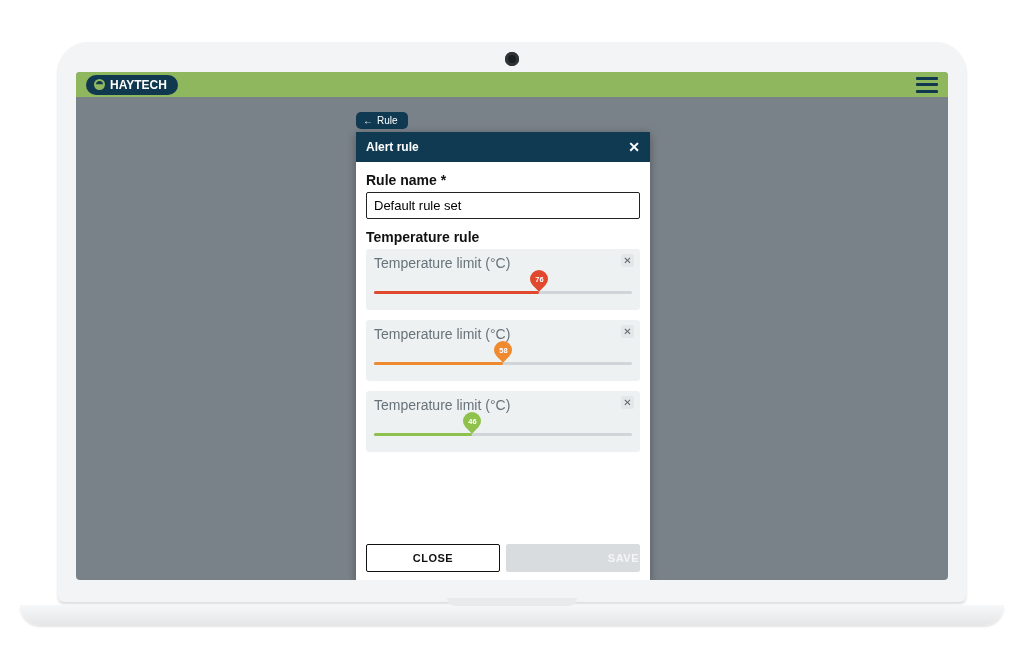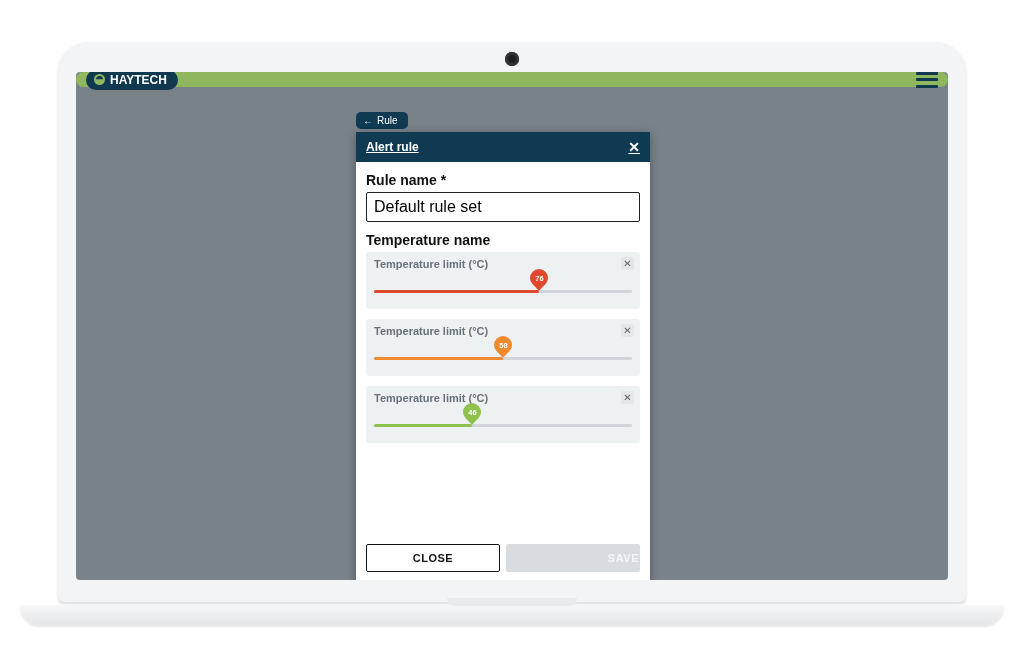--- a/index.html
+++ b/index.html
@@ -17,24 +17,23 @@
   .camera {
     position: absolute; left: 50%; top: 10px; transform: translateX(-50%);
     width: 14px; height: 14px; background:#1b1f22; border-radius:50%;
     box-shadow: inset 0 0 0 3px #2e3438;
   }
   .screen {
     position:absolute; left:18px; right:18px; top:30px; bottom:22px;
     background:#7a8289; border-radius:4px; overflow:hidden;
   }
   .header-bar{
-    position:absolute; left:0; right:0; top:0; height:15px;
+    position:absolute; left:0; right:0; top:0; height:25px;
     background:#8fb85e; display:flex; align-items:center; justify-content:space-between;
     padding:0 10px;
-    border-radius:13px;
   }
   .brand-pill{
     background:#10384f; color:#fff; font-weight:700; font-size:12px;
     padding:3px 11px 3px 8px; border-radius:12px; display:flex; align-items:center; gap:5px;
   }
   .brand-icon{ width:11px; height:11px; border-radius:50%; background:#8fb85e; position:relative; }
   .brand-icon::after{ content:""; position:absolute; inset:2px; border-radius:50%; background:#10384f; clip-path: polygon(0 0, 100% 0, 100% 45%, 0 45%);}
   .hamburger{ width:22px; height:16px; display:flex; flex-direction:column; justify-content:space-between; cursor:pointer;}
   .hamburger span{ display:block; height:3px; background:#10384f; border-radius:1px;}
   .back-pill{
@@ -43,33 +42,32 @@
   }
   .modal-shadow{
     position:absolute; left:280px; top:60px; width:294px; height:450px;
     background:#ffffff; border-radius:2px; box-shadow:0 2px 10px rgba(0,0,0,.35);
     display:flex; flex-direction:column;
   }
   .modal-title{
     background:#0f3a52; color:#fff; font-size:12px; font-weight:600;
     display:flex; align-items:center; justify-content:space-between;
     padding:7px 10px;
-    text-decoration:underline;
   }
   .modal-title .x{ font-size:14px; cursor:pointer; }
   .modal-body{ flex:1; padding:8px 10px 0 10px; overflow:hidden; }
   .lbl{ font-size:14px; font-weight:700; color:#111; margin:2px 0 4px 0; }
   .rule-input{
-    width:100%; border:1px solid #222; font-size:16px; padding:5px 7px;
+    width:100%; border:1px solid #222; font-size:13px; padding:5px 7px;
     border-radius:2px; margin-bottom:8px;
   }
   .slider-card{
     background:#eef1f2; border-radius:3px; padding:6px 8px 16px 8px; margin-bottom:10px; position:relative;
   }
-  .slider-card .cap{ font-size:11px; color:#68727a;font-weight:bold; }
+  .slider-card .cap{ font-size:14px; color:#68727a; }
   .slider-card .close{
     position:absolute; right:6px; top:5px; width:13px; height:13px;
     background:#e4e7e9; color:#5a6168; font-size:10px; line-height:13px; text-align:center; border-radius:2px; cursor:pointer;
   }
   .track{ position:relative; height:3px; background:#cfd5d8; margin-top:20px; border-radius:2px;}
   .track .fill{ position:absolute; left:0; top:0; bottom:0; border-radius:2px;}
   .pin{
     position:absolute; top:-21px; width:18px; height:18px; border-radius:50% 50% 50% 0;
     transform: translateX(-50%) rotate(-45deg); display:flex; align-items:center; justify-content:center;
     color:#fff; font-size:7.5px; font-weight:600; cursor:grab;
@@ -119,21 +117,21 @@
     <div class="modal-shadow">
       <div class="modal-title">
         <span>Alert rule</span>
         <span class="x">✕</span>
       </div>
 
       <div class="modal-body">
         <div class="lbl">Rule name *</div>
         <input class="rule-input" value="Default rule set" style="">
 
-        <div class="lbl">Temperature name</div>
+        <div class="lbl">Temperature rule</div>
 
         <div id="sliders">
             <div class="slider-card">
               <div class="cap">Temperature limit (°C)</div>
               <div class="close">✕</div>
               <div class="track">
                 <div class="fill" style="width:64%;background:#e0492d;"></div>
                 <div class="pin" style="left:64%;background:#e0492d;">
                   <span>76</span>
                 </div>

